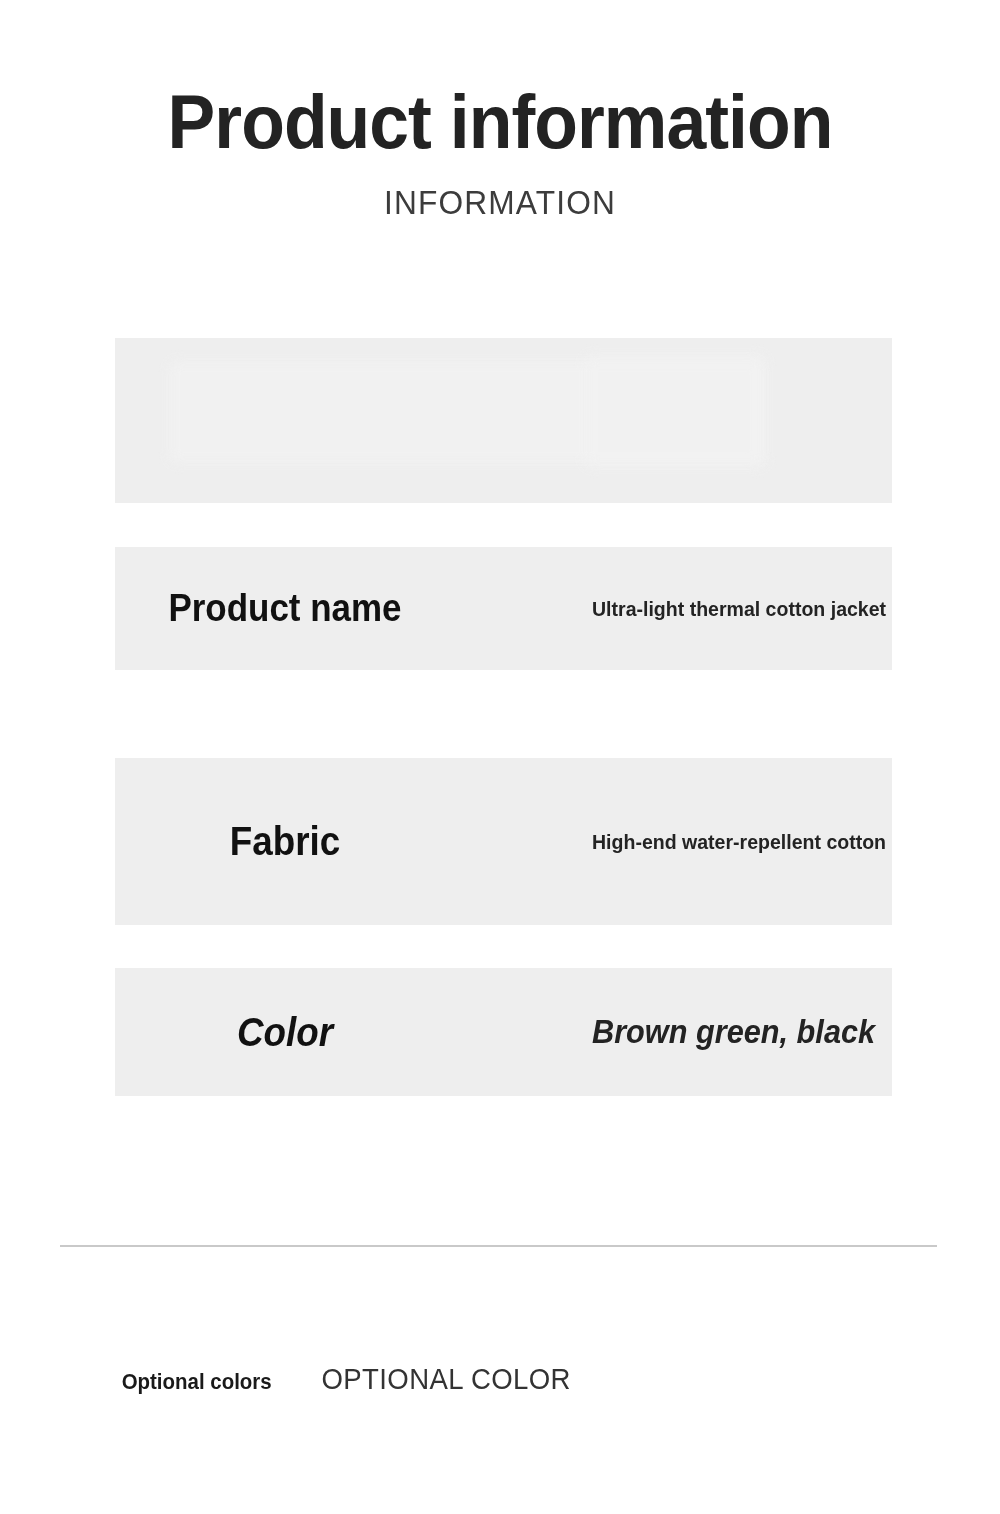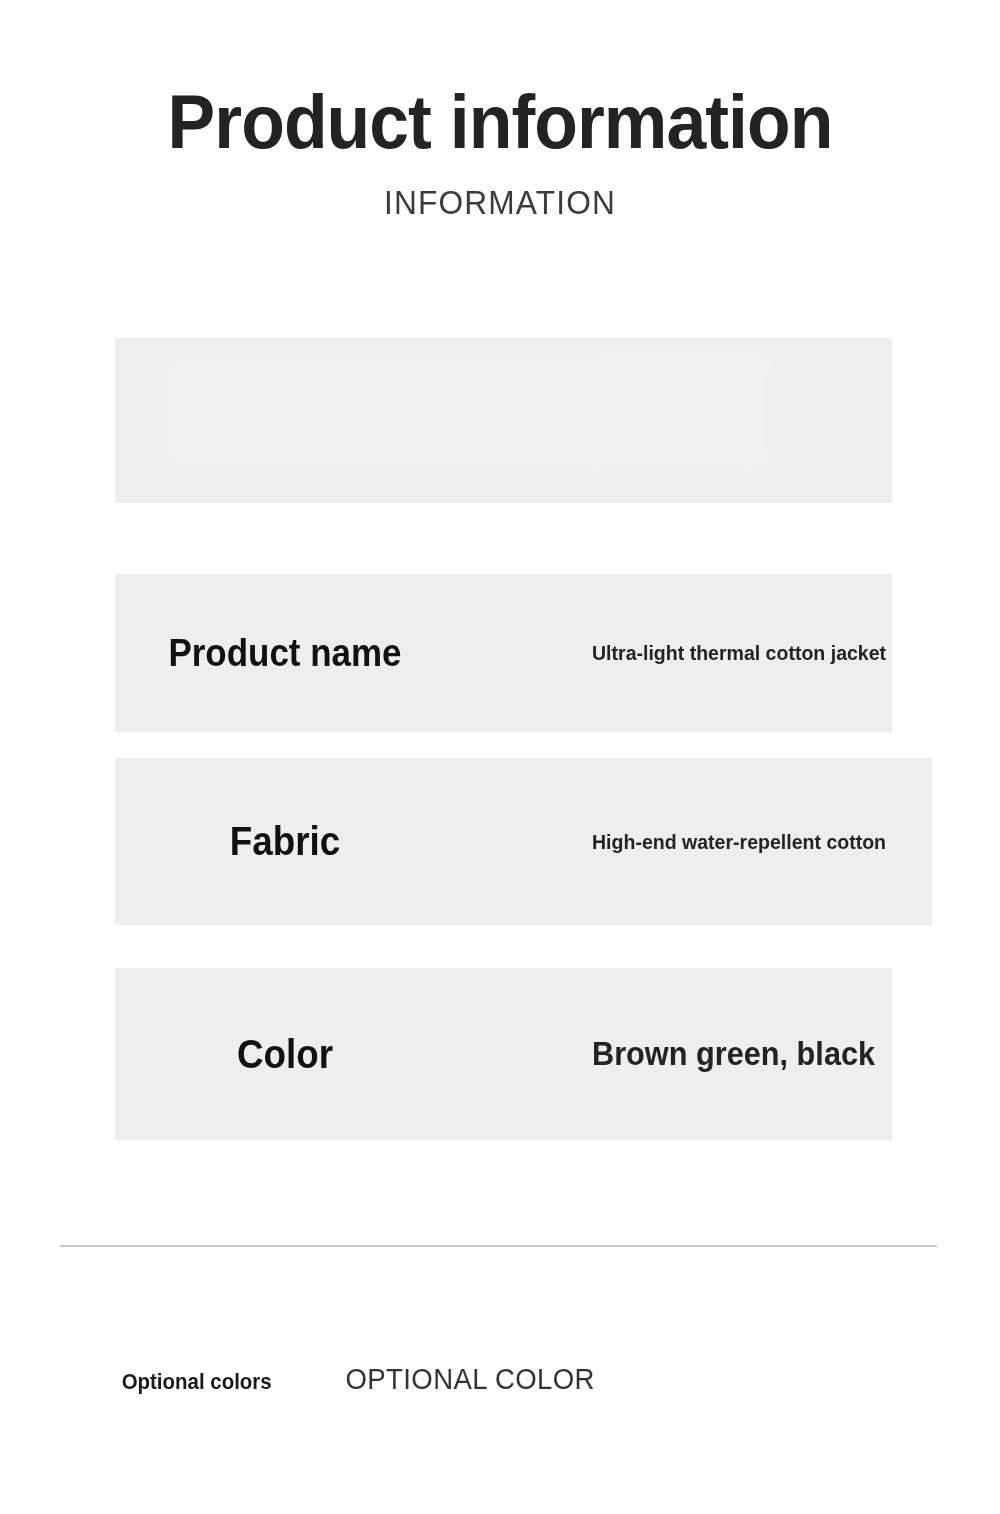--- a/index.html
+++ b/index.html
@@ -56,23 +56,23 @@
   
   .spec-row {
     position: absolute;
     left: 115px;
     width: 777px;
     background: #eeeeee;
     display: flex;
     align-items: center;
   }
   .spec-row.r0 { top: 338px; height: 165px; }
-  .spec-row.r1 { top: 547px; height: 158px; margin-top: 27px; }
-  .spec-row.r2 { top: 758px; height: 167px; padding-left: 40px; }
-  .spec-row.r3 { top: 968px; height: 172px; }
+  .spec-row.r1 { top: 547px; height: 123px; }
+  .spec-row.r2 { top: 758px; height: 167px; }
+  .spec-row.r3 { top: 968px; height: 128px; font-style: italic; }
 
   
   .ghost {
     position: absolute;
     left: 55px;
     top: 24px;
     width: 590px;
     height: 100px;
     background: #f2f2f2;
     border-radius: 6px;
@@ -122,21 +122,20 @@
     background: #c9c9c9;
   }
 
   
   .footer {
     position: absolute;
     left: 116px;
     top: 1363px;
     display: flex;
     align-items: baseline;
-    gap: 24px;
   }
   .footer-label {
     font-size: 22px;
     font-weight: 700;
     color: #1a1a1a;
     white-space: nowrap;
     transform: scaleX(0.93);
     transform-origin: left baseline;
   }
   .footer-sub {

